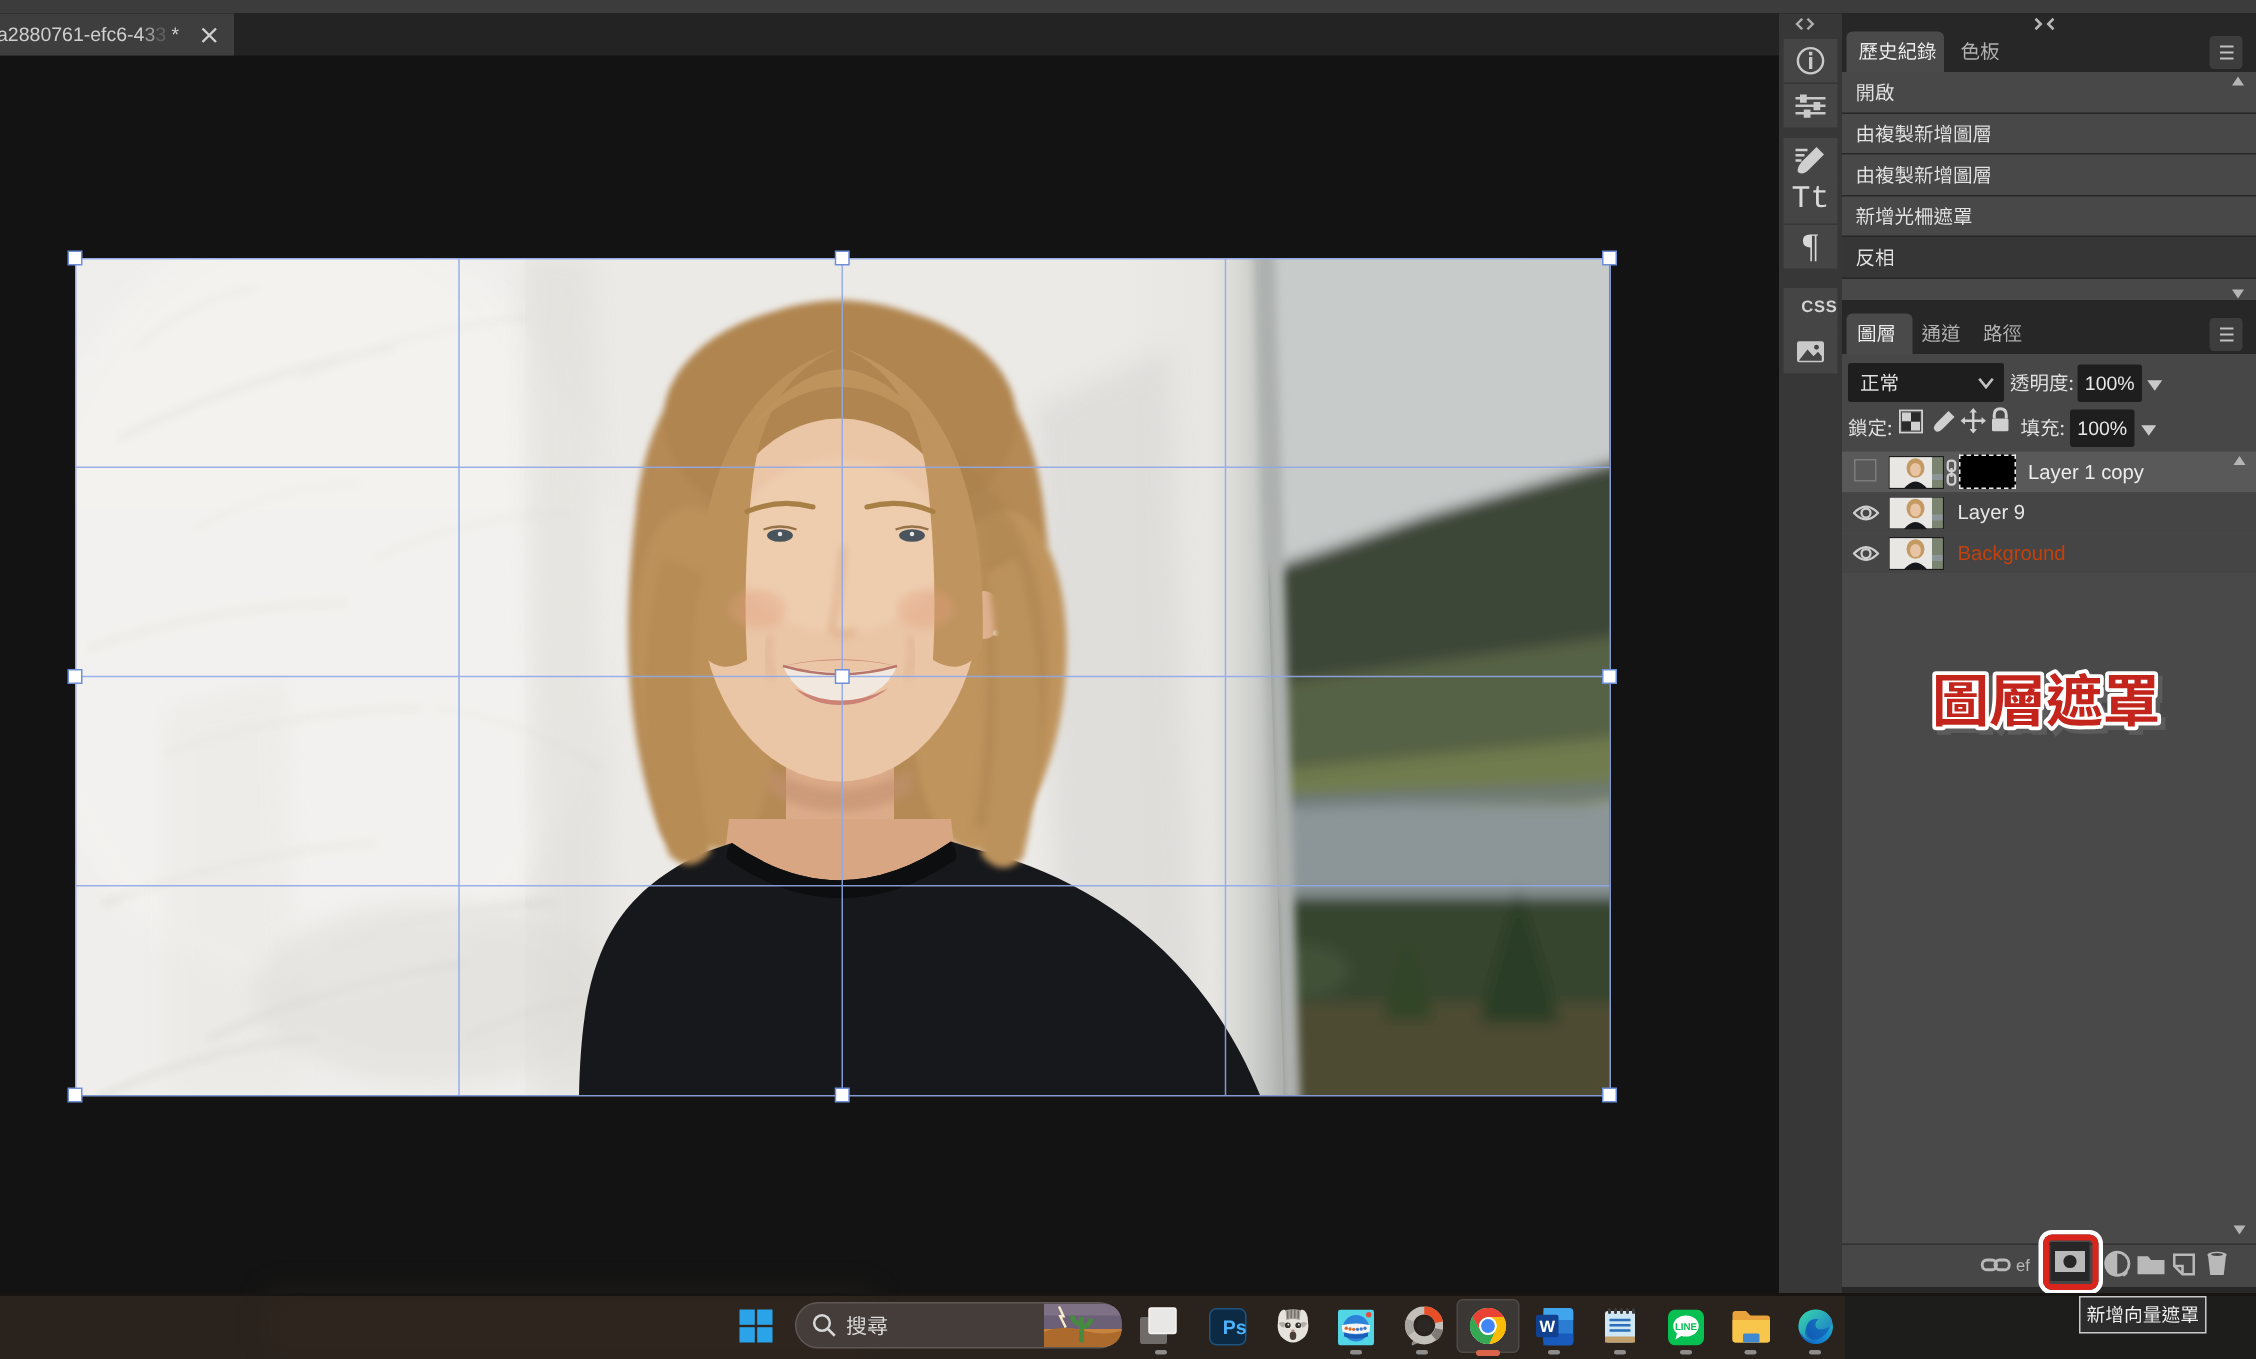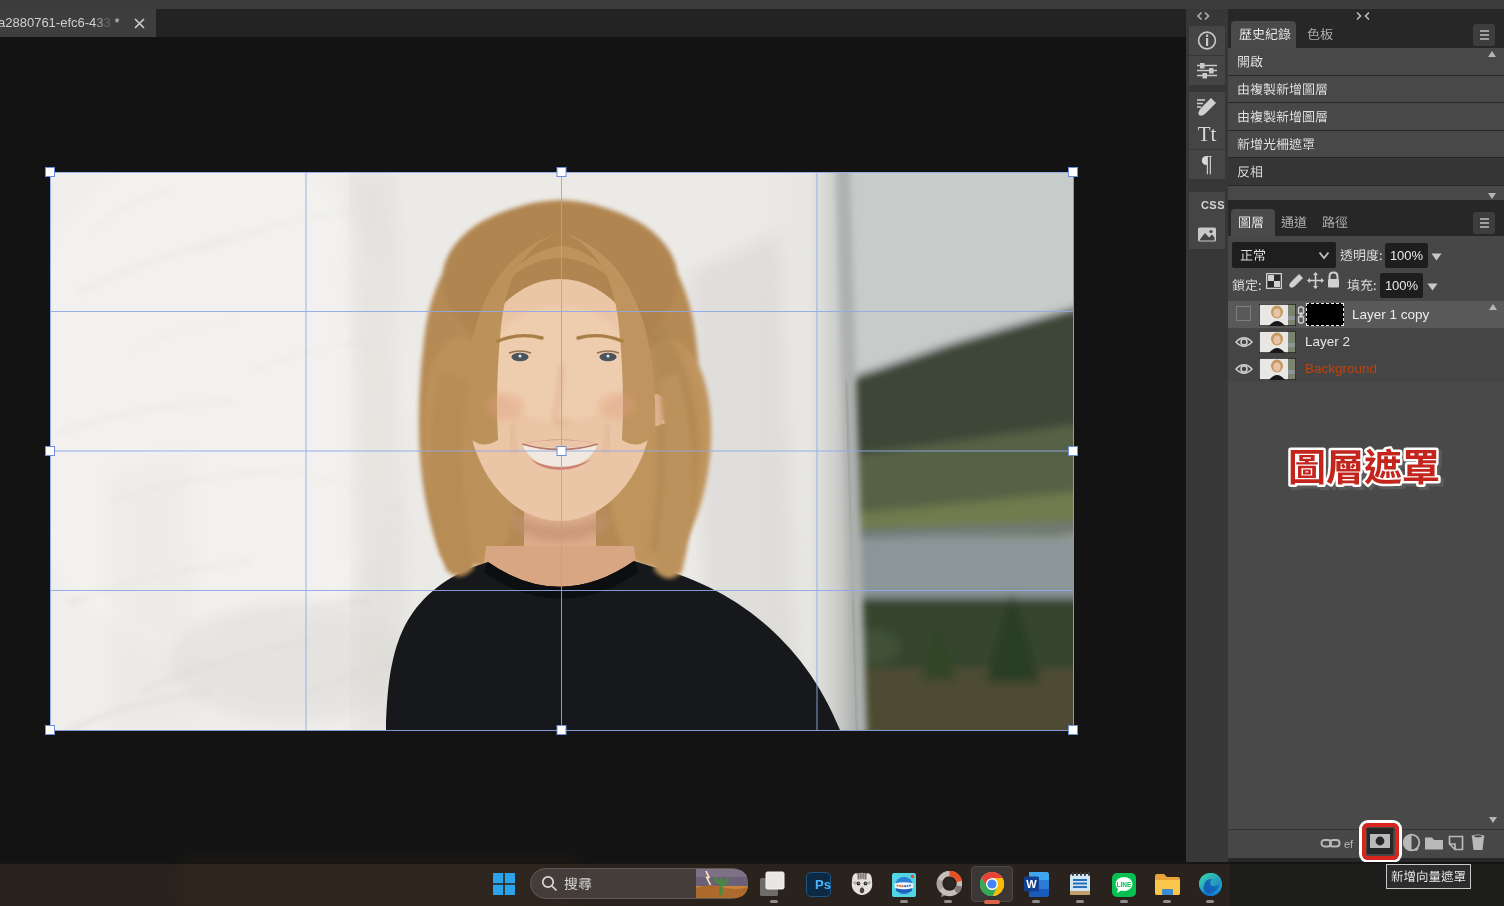--- a/index.html
+++ b/index.html
@@ -37,21 +37,21 @@
 <g fill="#c9c9c9">
         <rect x="11" y="7" width="4.5" height="5.5"></rect>
         <rect x="20" y="12" width="4.5" height="5.5"></rect>
         <rect x="13.5" y="17" width="4.5" height="5.5"></rect>
       </g>
     </svg>
 <svg class="abs" style="left:1189px;top:92px" width="36" height="29" viewBox="0 0 36 29">
 <path d="M22 6 L27 11 L17 21 Q13 25 10 23 Q8 21 12 16 Z" fill="#cfcfcf"></path>
 <path d="M8 8h8M8 11.5h6M8 15h4" stroke="#cfcfcf" stroke-width="1.6"></path>
     </svg>
-<div class="abs" style="left:1189px;top:120px;width:36px;height:29px;color:#d8d8d8;font-family:Liberation Serif, serif;font-size:21px;text-align:center;line-height:28px">Tt</div>
+<div class="abs" style="left:1189px;top:120px;width:36px;height:29px;color:#d8d8d8;font-family:Liberation Mono, monospace;font-size:21px;text-align:center;line-height:28px">Tt</div>
 <div class="abs" style="left:1189px;top:150px;width:36px;height:29px;color:#d8d8d8;font-family:'Liberation Serif',serif;font-size:23px;text-align:center;line-height:28px">¶</div>
 <div class="abs" style="left:1189px;top:192px;width:36px;height:27px;color:#d4d4d4;font-size:11px;font-weight:bold;text-align:right;line-height:27px;letter-spacing:.5px">CSS</div>
 <svg class="abs" style="left:1189px;top:220px" width="36" height="29" viewBox="0 0 36 29">
 <rect x="9" y="7.5" width="18" height="14" rx="1.5" fill="#c9c9c9"></rect>
 <path d="M10.5 20 L16 13 L20 17.5 L23 14.5 L25.5 17.5 V20.5 H10.5Z" fill="#454545"></path>
 <circle cx="22" cy="11.5" r="1.6" fill="#454545"></circle>
     </svg>
 <svg class="abs" style="left:50px;top:172px" width="1023" height="558" viewBox="0 0 1023 558">
 <defs>
 <filter id="b6" x="-20%" y="-20%" width="140%" height="140%">
@@ -276,21 +276,21 @@
     </svg>
 <svg class="abs" style="left:1259px;top:331px" width="37" height="22" viewBox="0 0 37 22">
 <rect width="37" height="22" fill="#e8e7e4"></rect>
 <rect x="29" y="0" width="8" height="22" fill="#7a8470"></rect>
 <rect x="29" y="12" width="8" height="4" fill="#8c9597"></rect>
 <ellipse cx="18" cy="8" rx="6" ry="6.5" fill="#c49a62"></ellipse>
 <ellipse cx="18" cy="9" rx="3.6" ry="4.4" fill="#e8c3a4"></ellipse>
 <path d="M10,22 Q18,12 26,22 Z" fill="#17181b"></path>
 <rect width="37" height="22" fill="none" stroke="#1c1c1c" stroke-width="1.5"></rect>
     </svg>
-<div class="abs" style="left:1305px;top:328px;width:150px;height:27px;color:#e6e6e6;font-size:13.5px;line-height:27px">Layer 2</div>
+<div class="abs" style="left:1305px;top:328px;width:150px;height:27px;color:#e6e6e6;font-size:13.5px;line-height:27px">Layer 9</div>
 <svg class="abs" style="left:1235px;top:362px" width="18" height="14" viewBox="0 0 18 14">
 <path d="M1 7 Q9 -1.5 17 7 Q9 15.5 1 7 Z" fill="none" stroke="#cfcfcf" stroke-width="1.5"></path>
 <circle cx="9" cy="7" r="3" fill="none" stroke="#cfcfcf" stroke-width="1.5"></circle>
     </svg>
 <svg class="abs" style="left:1259px;top:358px" width="37" height="22" viewBox="0 0 37 22">
 <rect width="37" height="22" fill="#e8e7e4"></rect>
 <rect x="29" y="0" width="8" height="22" fill="#7a8470"></rect>
 <rect x="29" y="12" width="8" height="4" fill="#8c9597"></rect>
 <ellipse cx="18" cy="8" rx="6" ry="6.5" fill="#c49a62"></ellipse>
 <ellipse cx="18" cy="9" rx="3.6" ry="4.4" fill="#e8c3a4"></ellipse>

